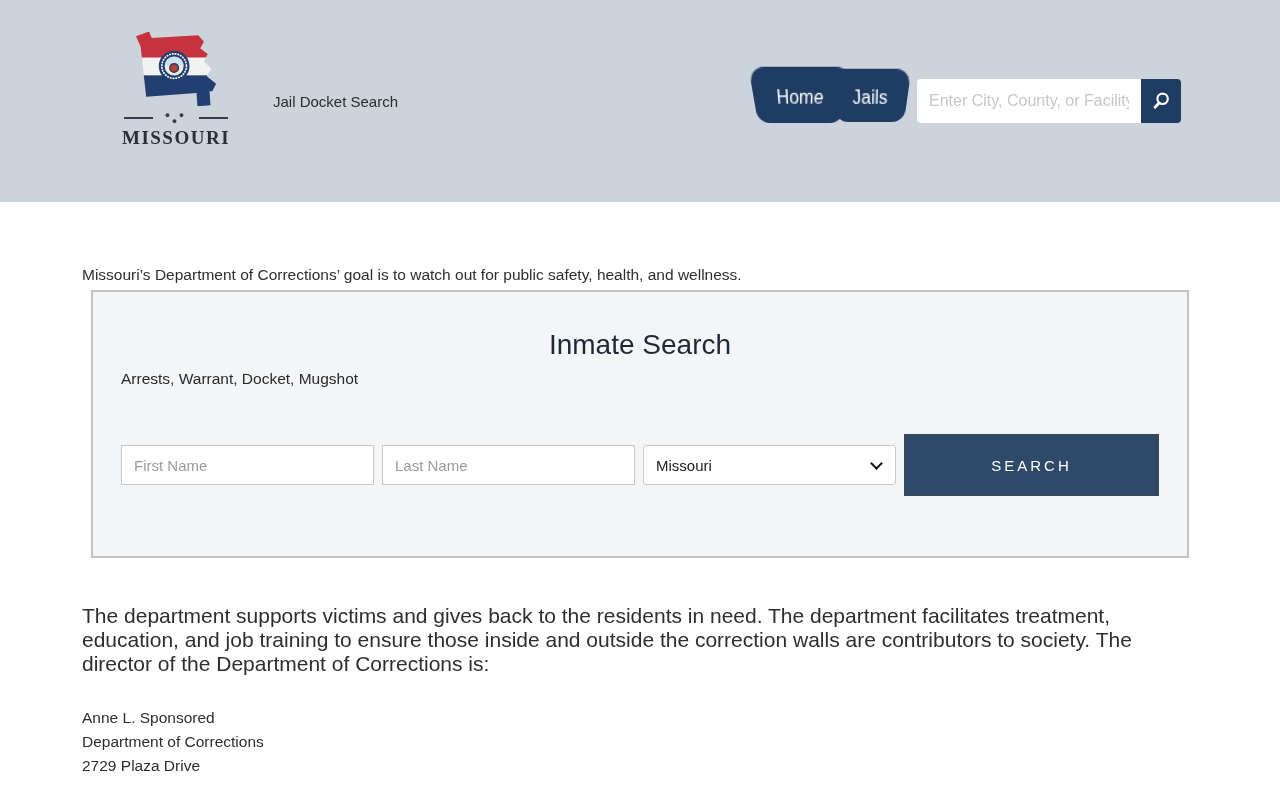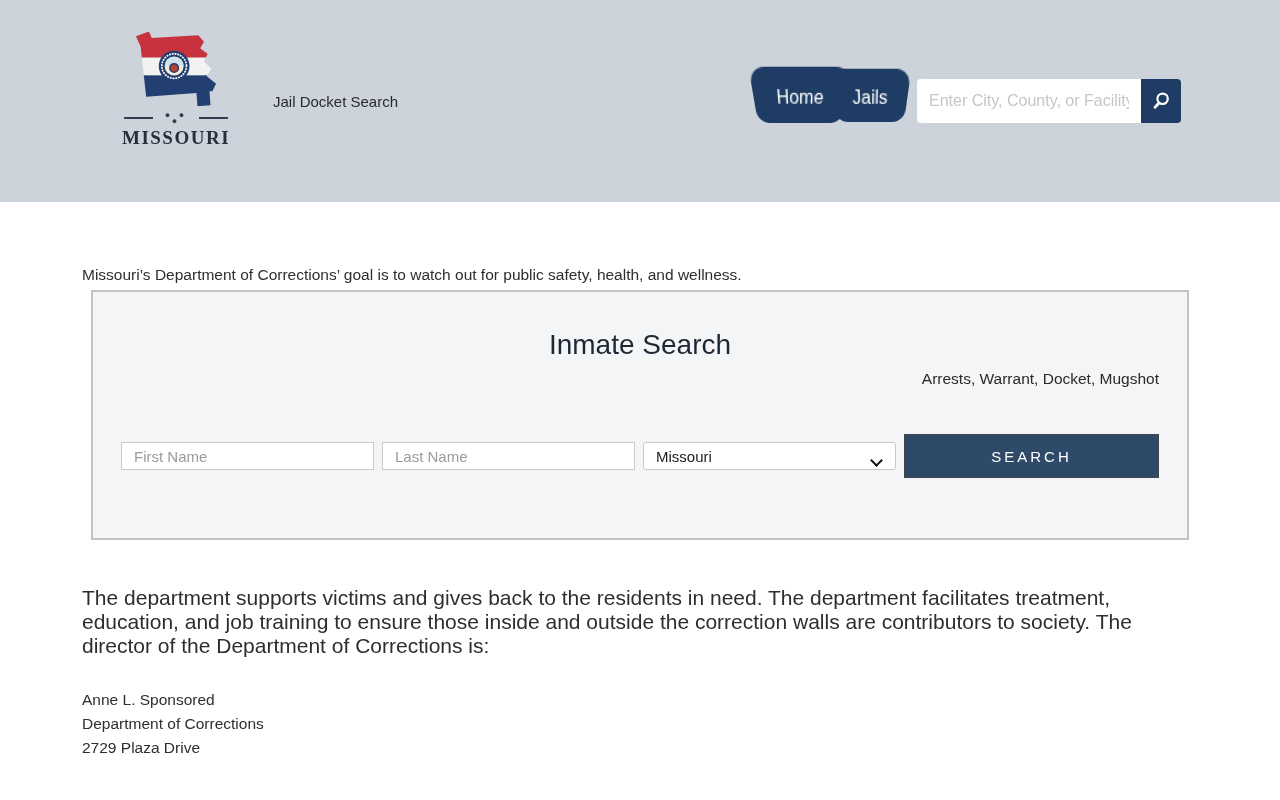--- a/index.html
+++ b/index.html
@@ -131,35 +131,35 @@
     border: 2px solid #c3c3c3;
     padding: 37px 28px 60px;
   }
   .panel-title {
     text-align: center;
     font-size: 28px;
     font-weight: 400;
     color: #1d2835;
   }
   .panel-subtitle {
-    text-align: right;
+    text-align: left;
     font-size: 15.5px;
     color: #2a2a2a;
     margin-top: 9px;
   }
   .search-form {
     display: flex;
     gap: 8px;
     margin-top: 46px;
     align-items: center;
   }
   .search-form .field { flex: 1; position: relative; }
   .search-form input, .search-form select {
     width: 100%;
-    height: 28px;
+    height: 40px;
     border: 1px solid #c9c9c9;
     background: #ffffff;
     padding: 0 12px;
     font-family: "Liberation Sans", sans-serif;
     font-size: 15px;
     color: #1c1c1c;
     outline: none;
   }
   .search-form input::placeholder { color: #9b9b9b; }
   .search-form select {
@@ -173,21 +173,21 @@
     top: 14px;
     width: 9px;
     height: 9px;
     border-right: 2px solid #111;
     border-bottom: 2px solid #111;
     transform: rotate(45deg);
     pointer-events: none;
   }
   .search-btn {
     flex: 1;
-    height: 44px;
+    height: 62px;
     background: #2e4a68;
     border: 1px solid #41464b;
     color: #ffffff;
     font-family: "Liberation Sans", sans-serif;
     font-size: 15px;
     letter-spacing: 3px;
     cursor: pointer;
   }
   .sponsored {
     margin-top: 52px;

